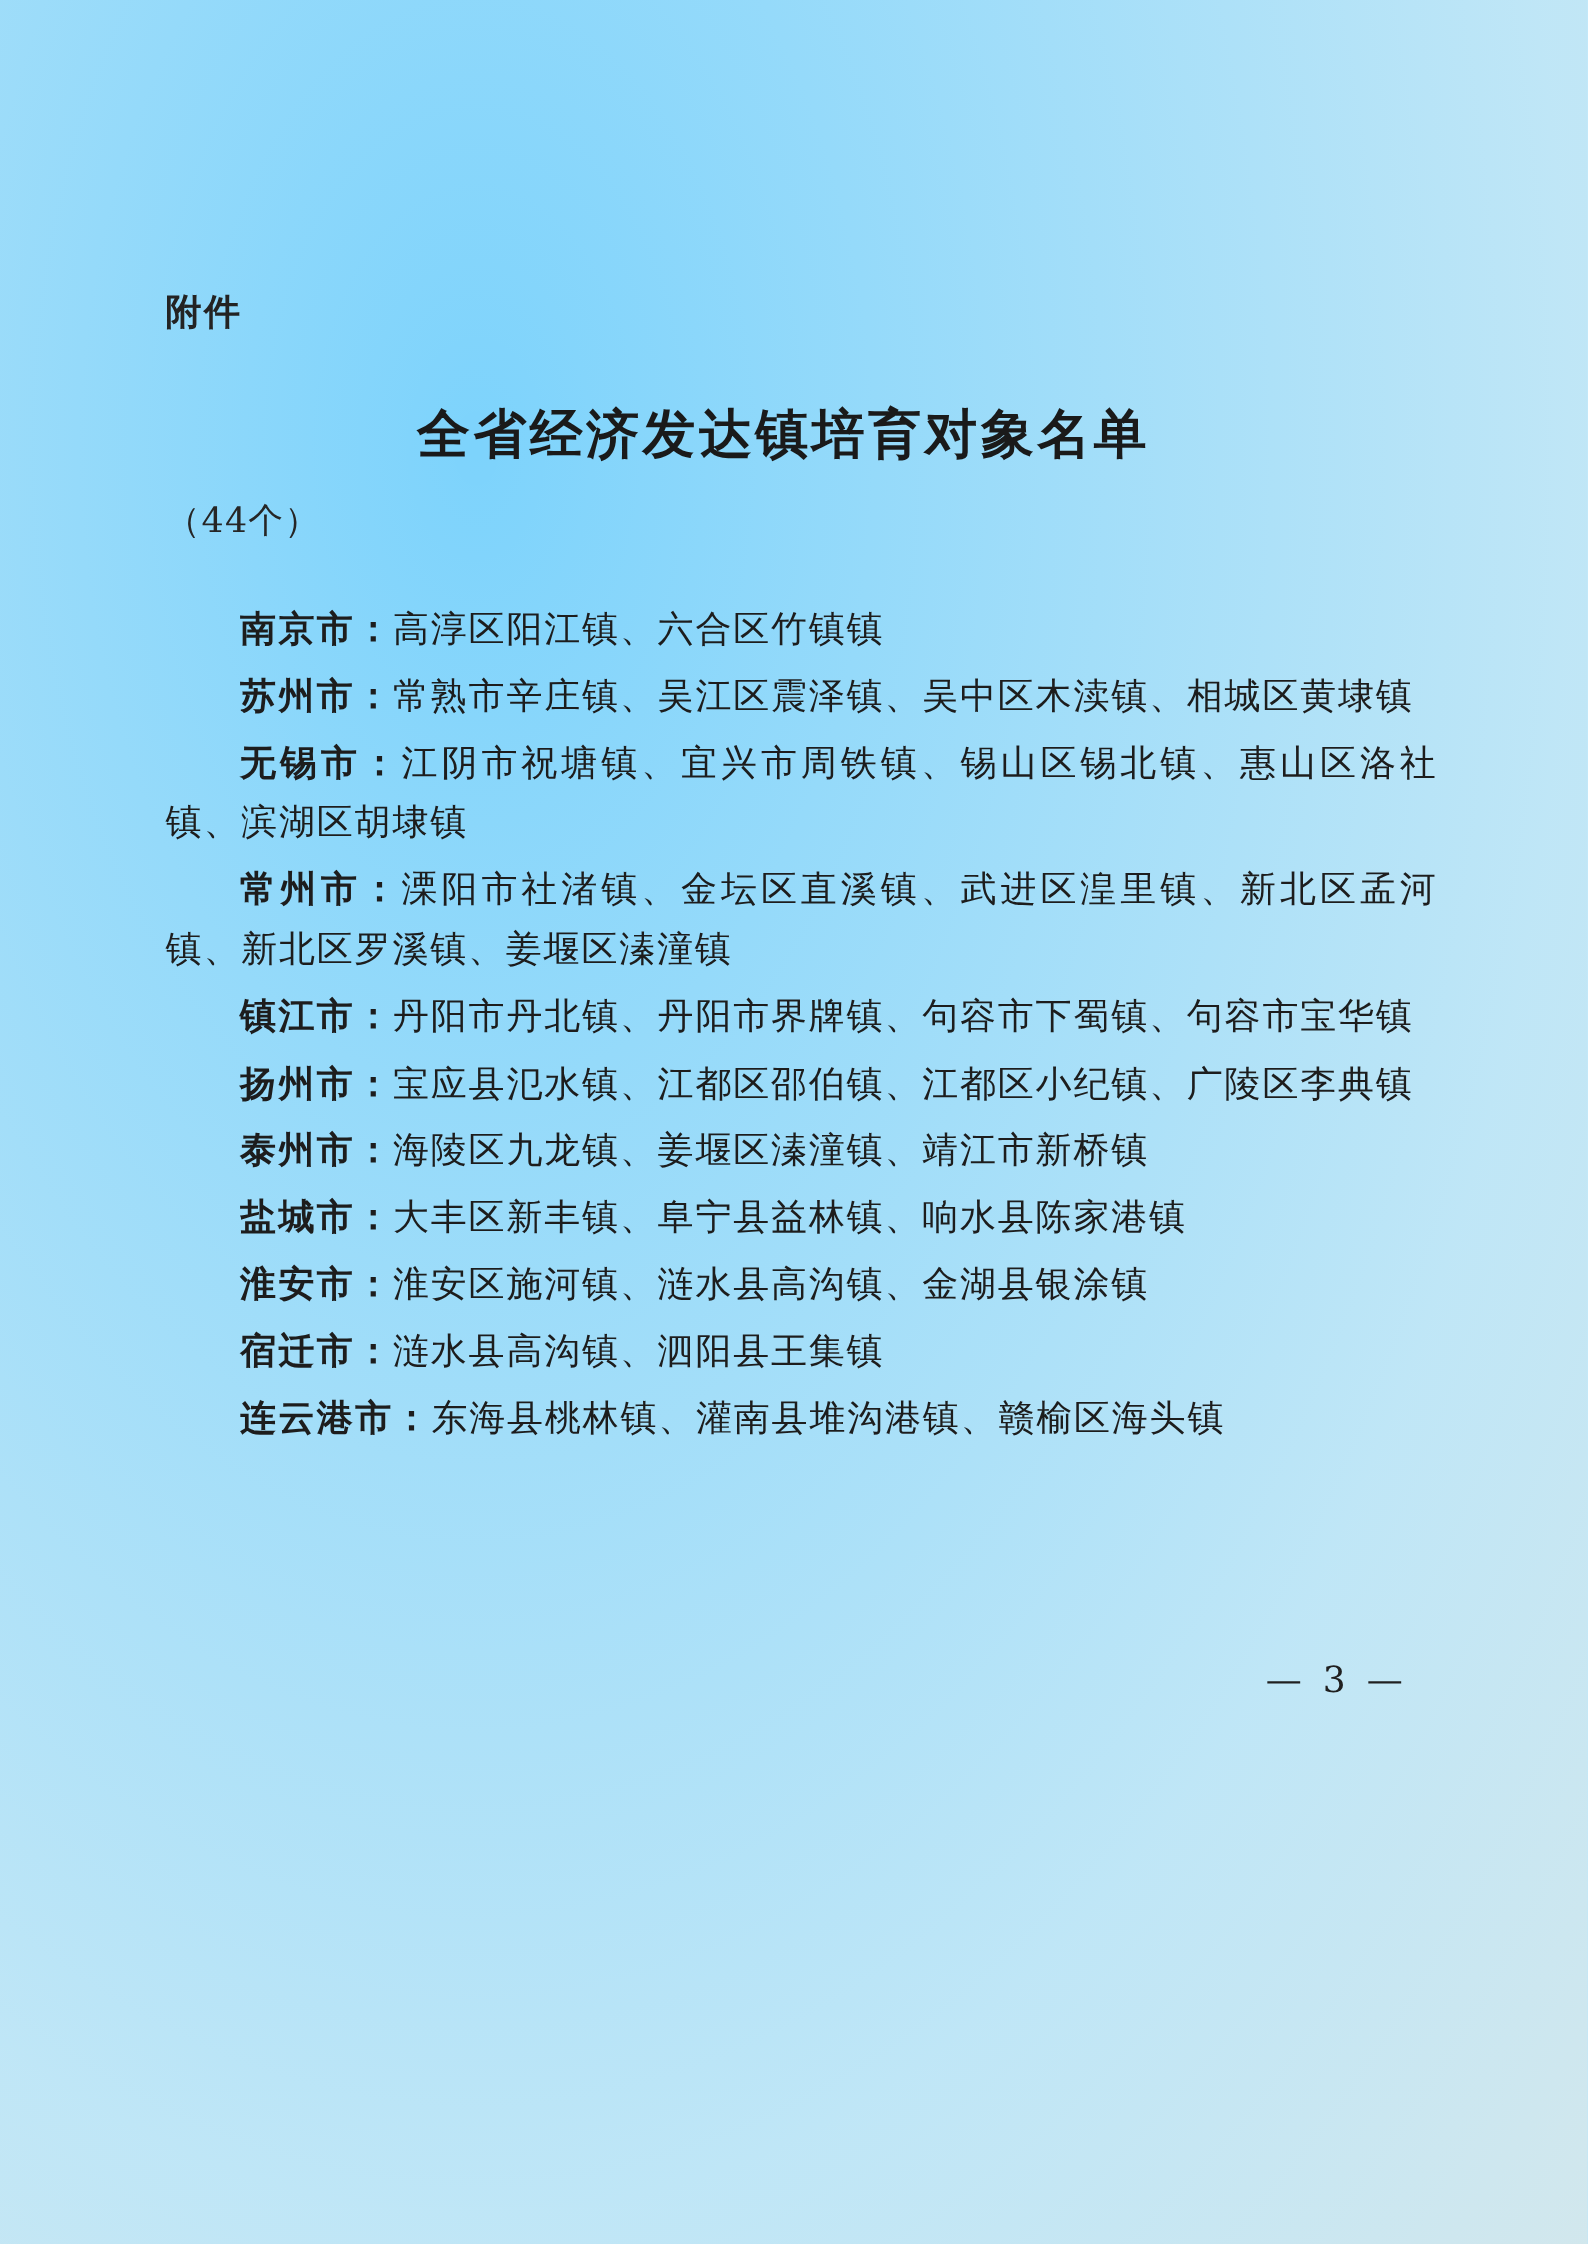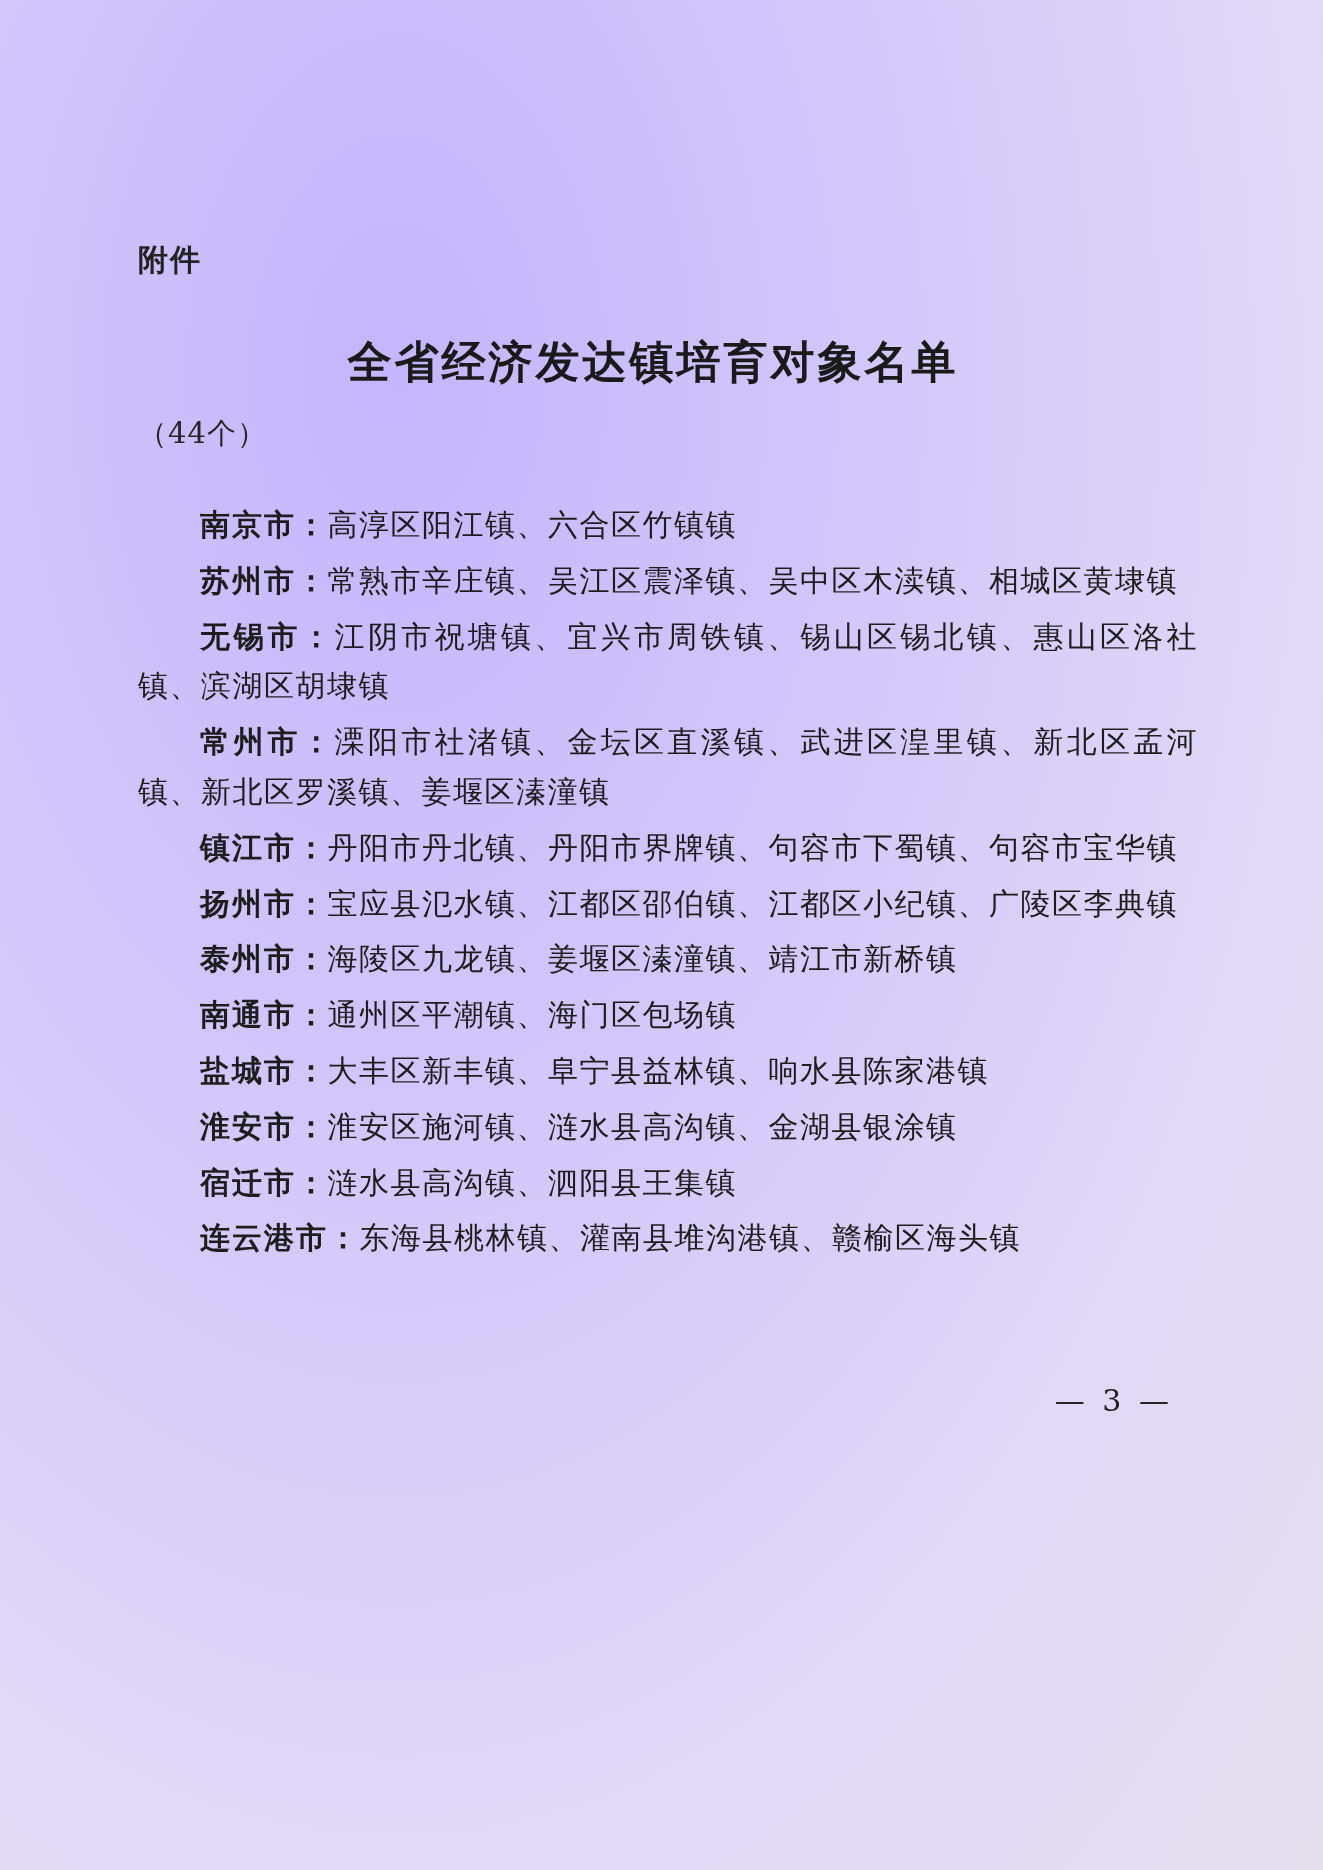--- a/index.html
+++ b/index.html
@@ -13,21 +13,21 @@
     position: relative;
     font-family: "DejaVu Serif", "Liberation Serif", serif;
     color: #1b1b1b;
     overflow: hidden;
   }
   .page {
     position: absolute;
     left: 0; top: 0;
     width: 1323px;
     height: 1870px;
-    background: #c4b5fd;
+    background: #7dd3fc;
   }
   
   .paper-tint {
     position: absolute;
     inset: 0;
     background:
       radial-gradient(ellipse at 30% 20%, rgba(255,255,255,0.0) 0%, rgba(246,246,242,0.55) 70%, rgba(238,238,232,0.75) 100%);
     pointer-events: none;
   }
   .content {
@@ -133,23 +133,20 @@
       </p>
 
       <p class="entry">
         <span class="city">扬州市</span><span class="colon">：</span><span class="towns">宝应县氾水镇、江都区邵伯镇、江都区小纪镇、广陵区李典镇</span>
       </p>
 
       <p class="entry">
         <span class="city">泰州市</span><span class="colon">：</span><span class="towns">海陵区九龙镇、姜堰区溱潼镇、靖江市新桥镇</span>
       </p>
 
-      <p class="entry">
-        <span class="city">南通市</span><span class="colon">：</span><span class="towns">通州区平潮镇、海门区包场镇</span>
-      </p>
 
       <p class="entry">
         <span class="city">盐城市</span><span class="colon">：</span><span class="towns">大丰区新丰镇、阜宁县益林镇、响水县陈家港镇</span>
       </p>
 
       <p class="entry">
         <span class="city">淮安市</span><span class="colon">：</span><span class="towns">淮安区施河镇、涟水县高沟镇、金湖县银涂镇</span>
       </p>
 
       <p class="entry">

